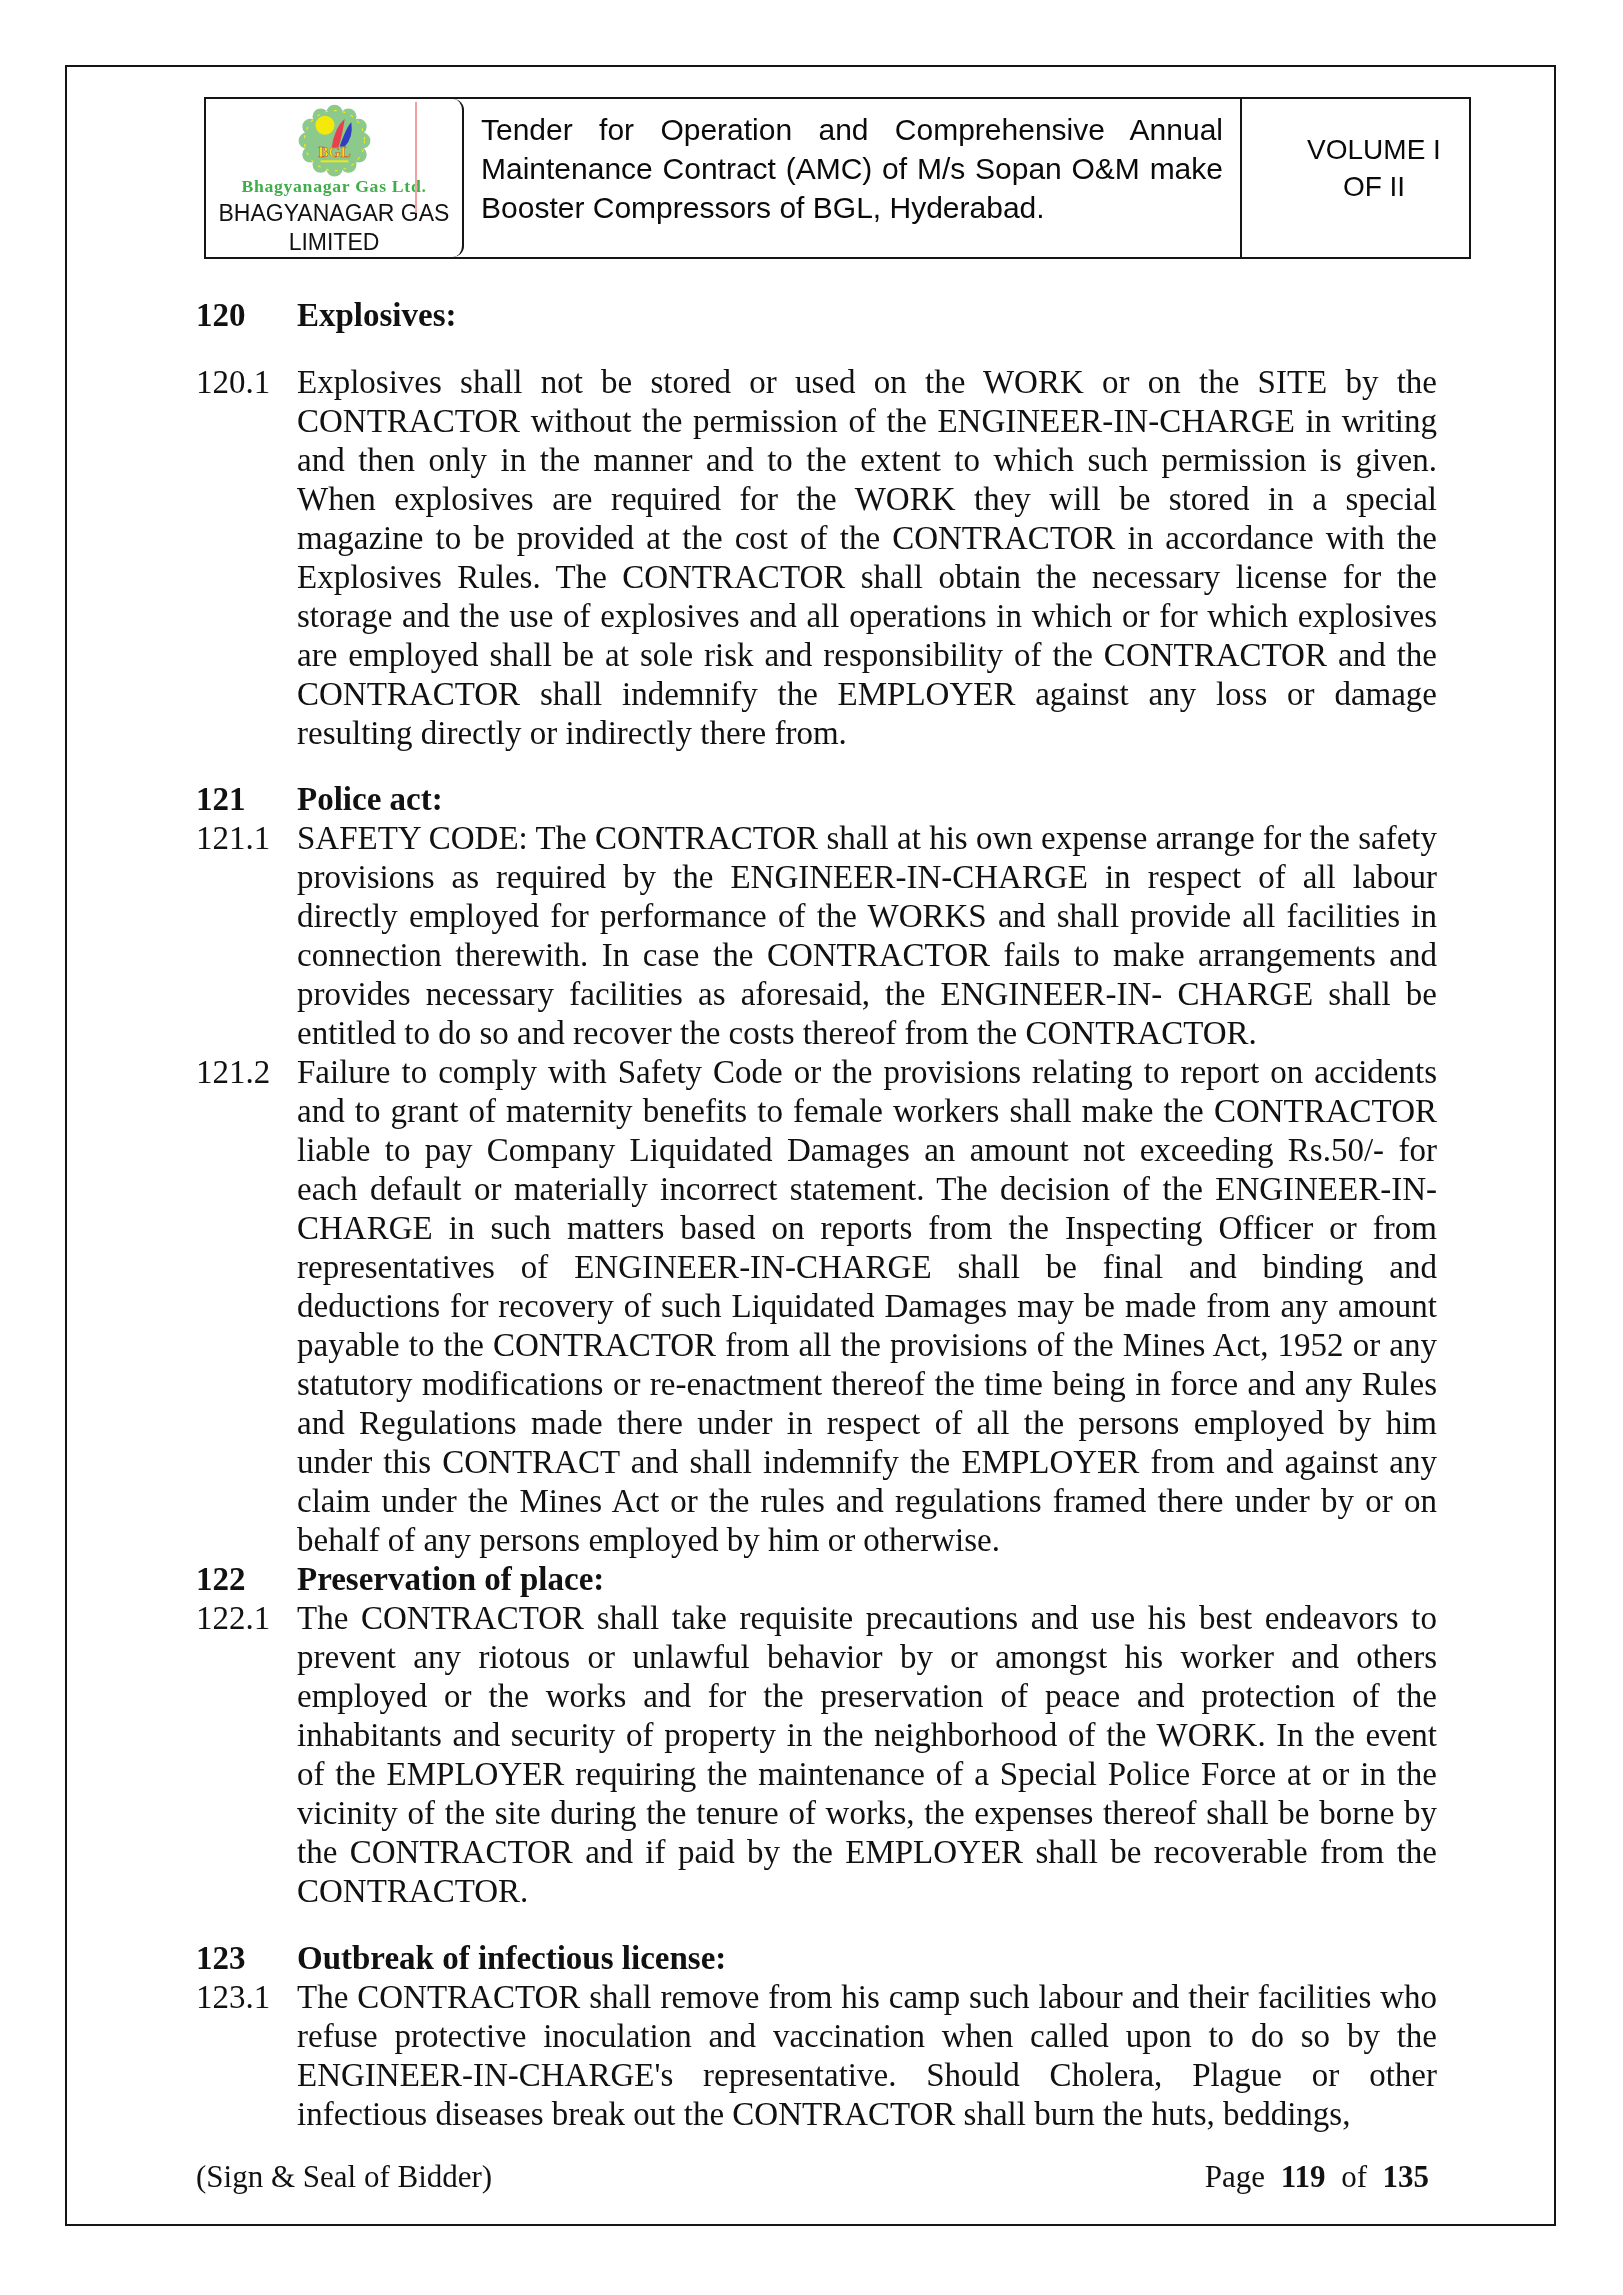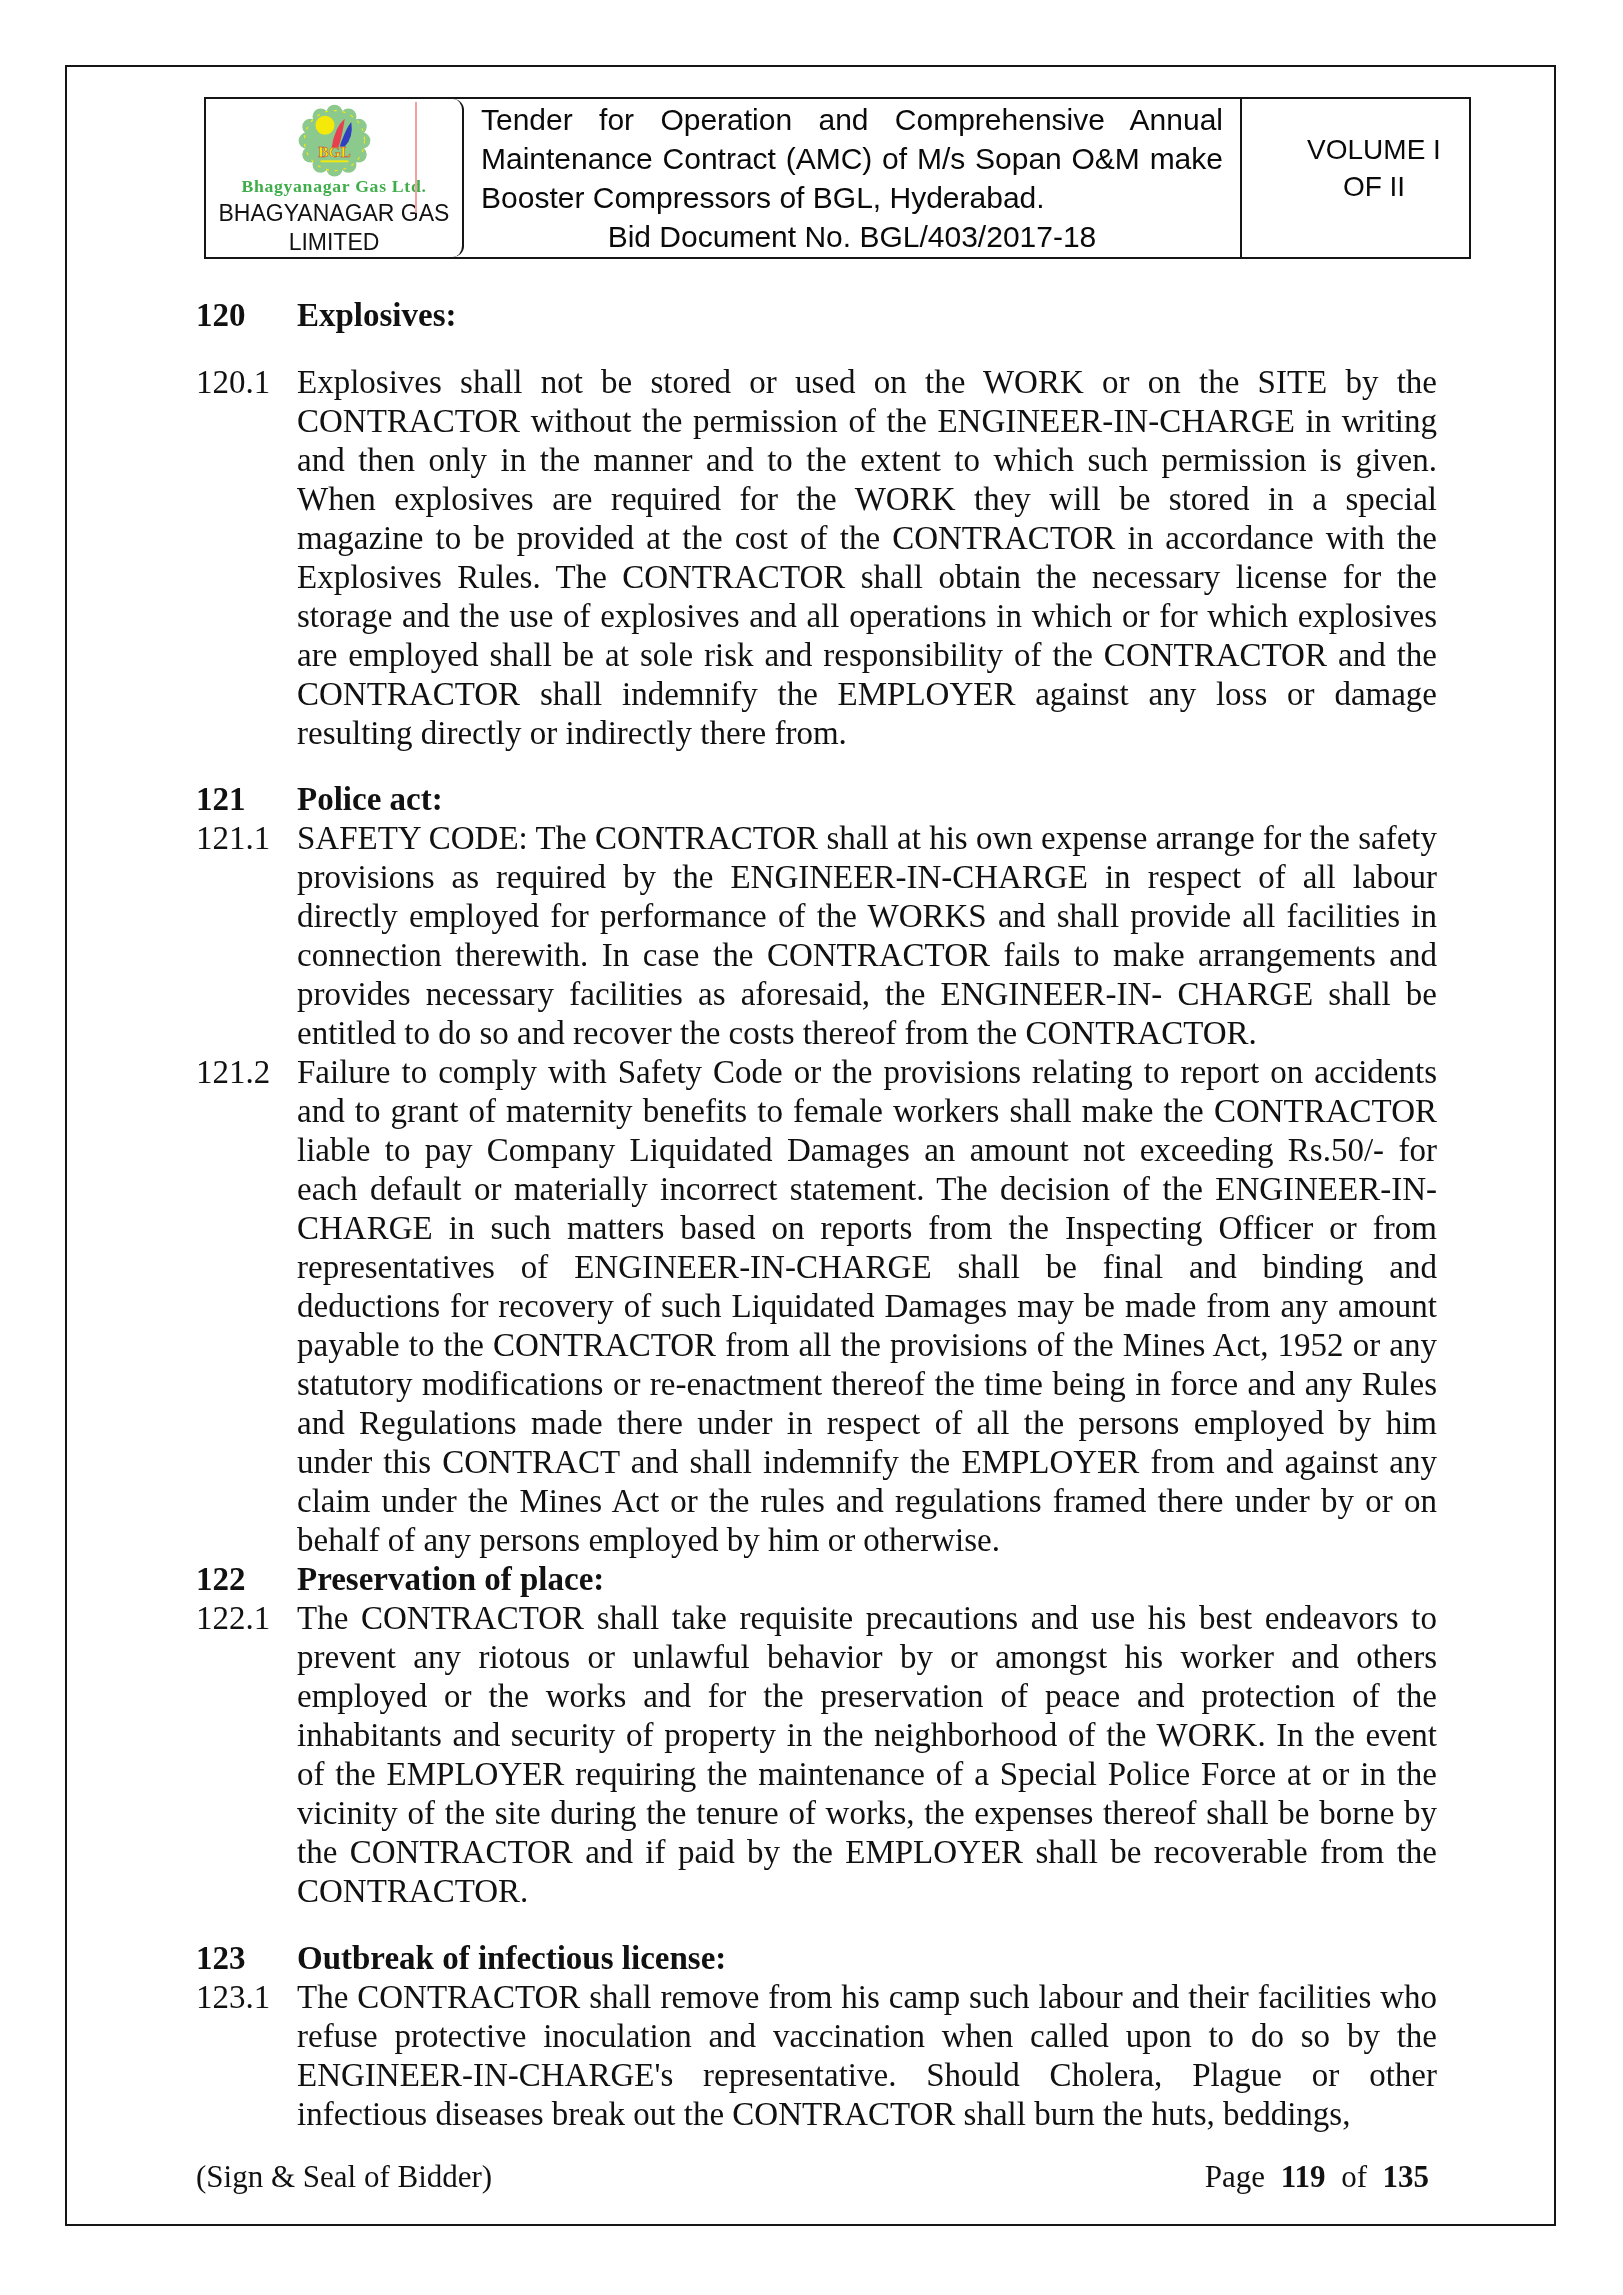--- a/index.html
+++ b/index.html
@@ -46,21 +46,21 @@
   }
   .org-name {
     font-family: "Liberation Sans", sans-serif;
     font-size: 23px; line-height: 29px;
     text-align: center;
     color: #111;
     margin-top: 2px;
   }
   .title-cell {
     flex: 1 1 auto;
-    padding: 1px 17px 0 17px;
+    padding: 11px 17px 0 17px;
     font-family: "Liberation Sans", sans-serif;
     font-size: 30px; line-height: 39px;
     color: #0a0a0a;
   }
   .tender-title { text-align: justify; }
   .bid-doc { text-align: center; }
   .volume-cell {
     flex: 0 0 190px; width: 190px;
     border-left: 2.6px solid #151515;
     display: flex; flex-direction: column;
@@ -134,21 +134,20 @@
     </svg>
     <div class="logo-caption">Bhagyanagar Gas Ltd.</div>
     <div class="org-name">
       <div>BHAGYANAGAR GAS</div>
       <div>LIMITED</div>
     </div>
   </div>
 
   <div class="title-cell">
     <div class="tender-title">Tender for Operation and Comprehensive Annual Maintenance Contract (AMC) of M/s Sopan O&amp;M make Booster Compressors of BGL, Hyderabad.</div>
-    <div class="bid-doc">Bid Document No. BGL/403/2017-18</div>
   </div>
 
   <div class="volume-cell">
     <div>VOLUME I</div>
     <div>OF II</div>
   </div>
 </div>
 
 <div class="content">
 

